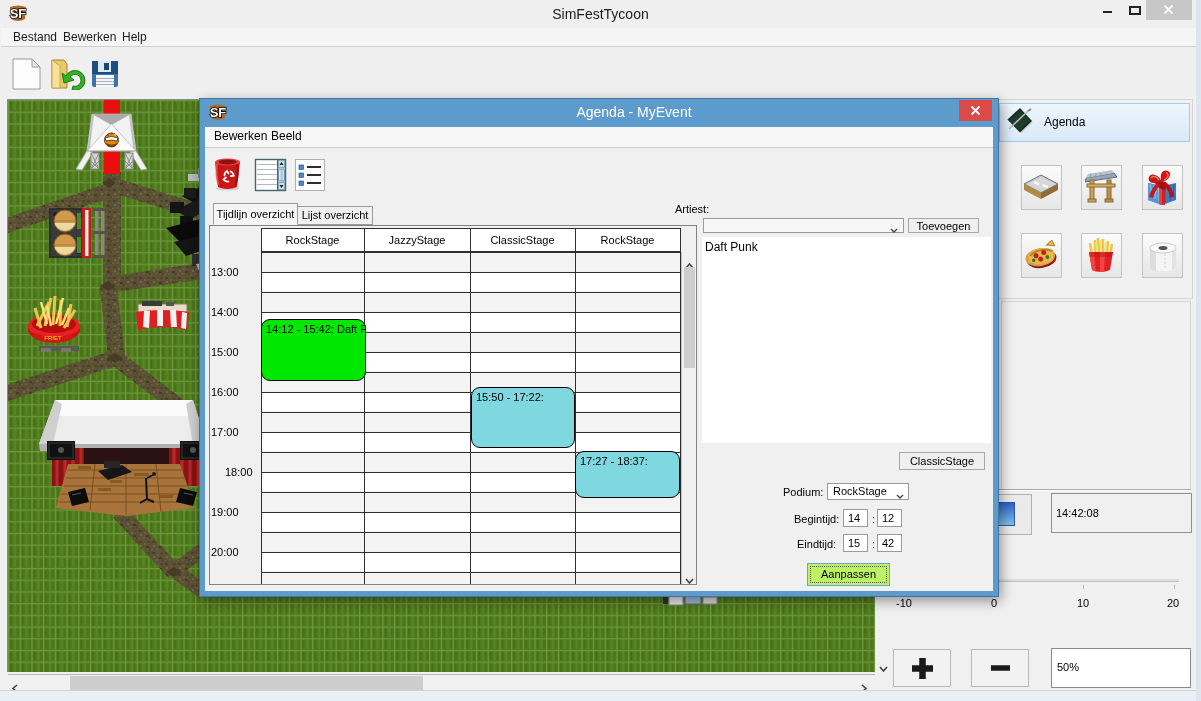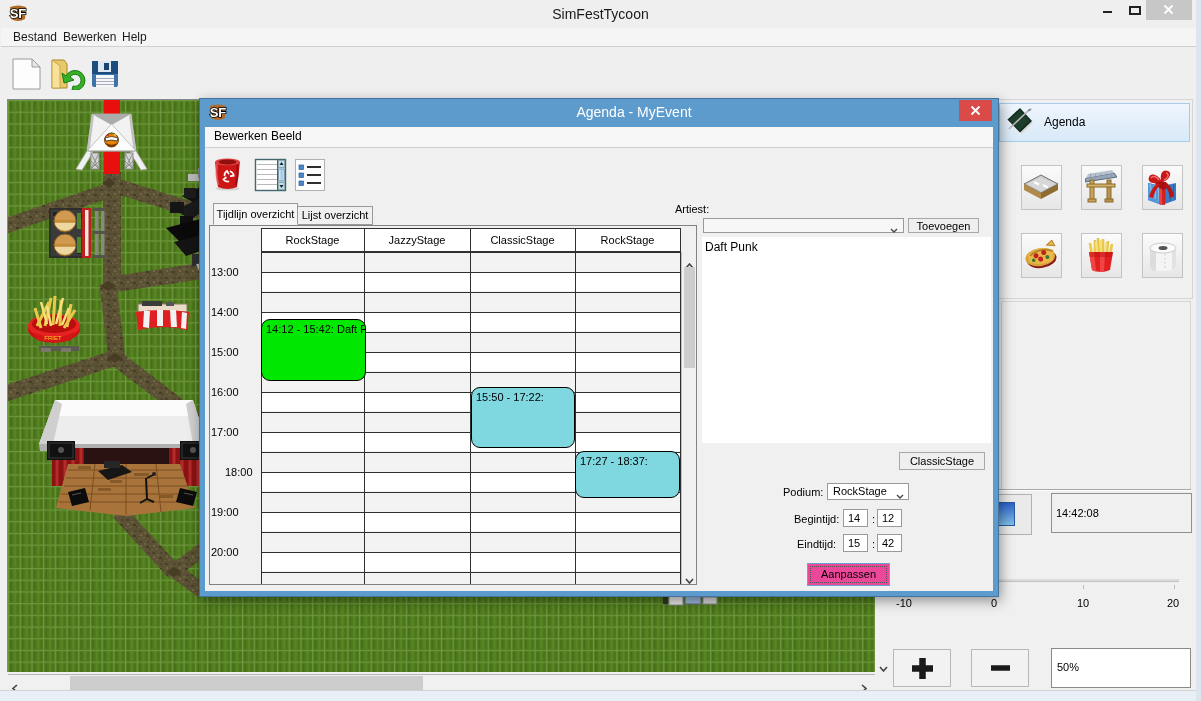--- a/index.html
+++ b/index.html
@@ -631,16 +631,16 @@
           <span style="position:absolute;left:4px;top:2px;">12</span>
         </div>
       <div class="lbl" style="left:592px;top:411px;">Eindtijd:</div>
       <div class="inp" style="left:638px;top:407px;width:23px;height:16px;">
           <span style="position:absolute;left:4px;top:2px;">15</span>
         </div>
       <div class="lbl" style="left:667px;top:411px;">:</div>
       <div class="inp" style="left:672px;top:407px;width:23px;height:16px;">
           <span style="position:absolute;left:4px;top:2px;">42</span>
         </div>
-      <div class="btn" style="left:602px;top:436px;width:81px;height:21px;line-height:21px;border:1px solid #6aa4d4;background:#ec4899;"><span style="position:absolute;left:2px;top:2px;right:2px;bottom:2px;border:1px dotted #555;"></span>Aanpassen</div>
+      <div class="btn" style="left:602px;top:436px;width:81px;height:21px;line-height:21px;border:1px solid #6aa4d4;background:#bef264;"><span style="position:absolute;left:2px;top:2px;right:2px;bottom:2px;border:1px dotted #555;"></span>Aanpassen</div>
     </div>
   </div>
 </div>
 
 </body></html>

